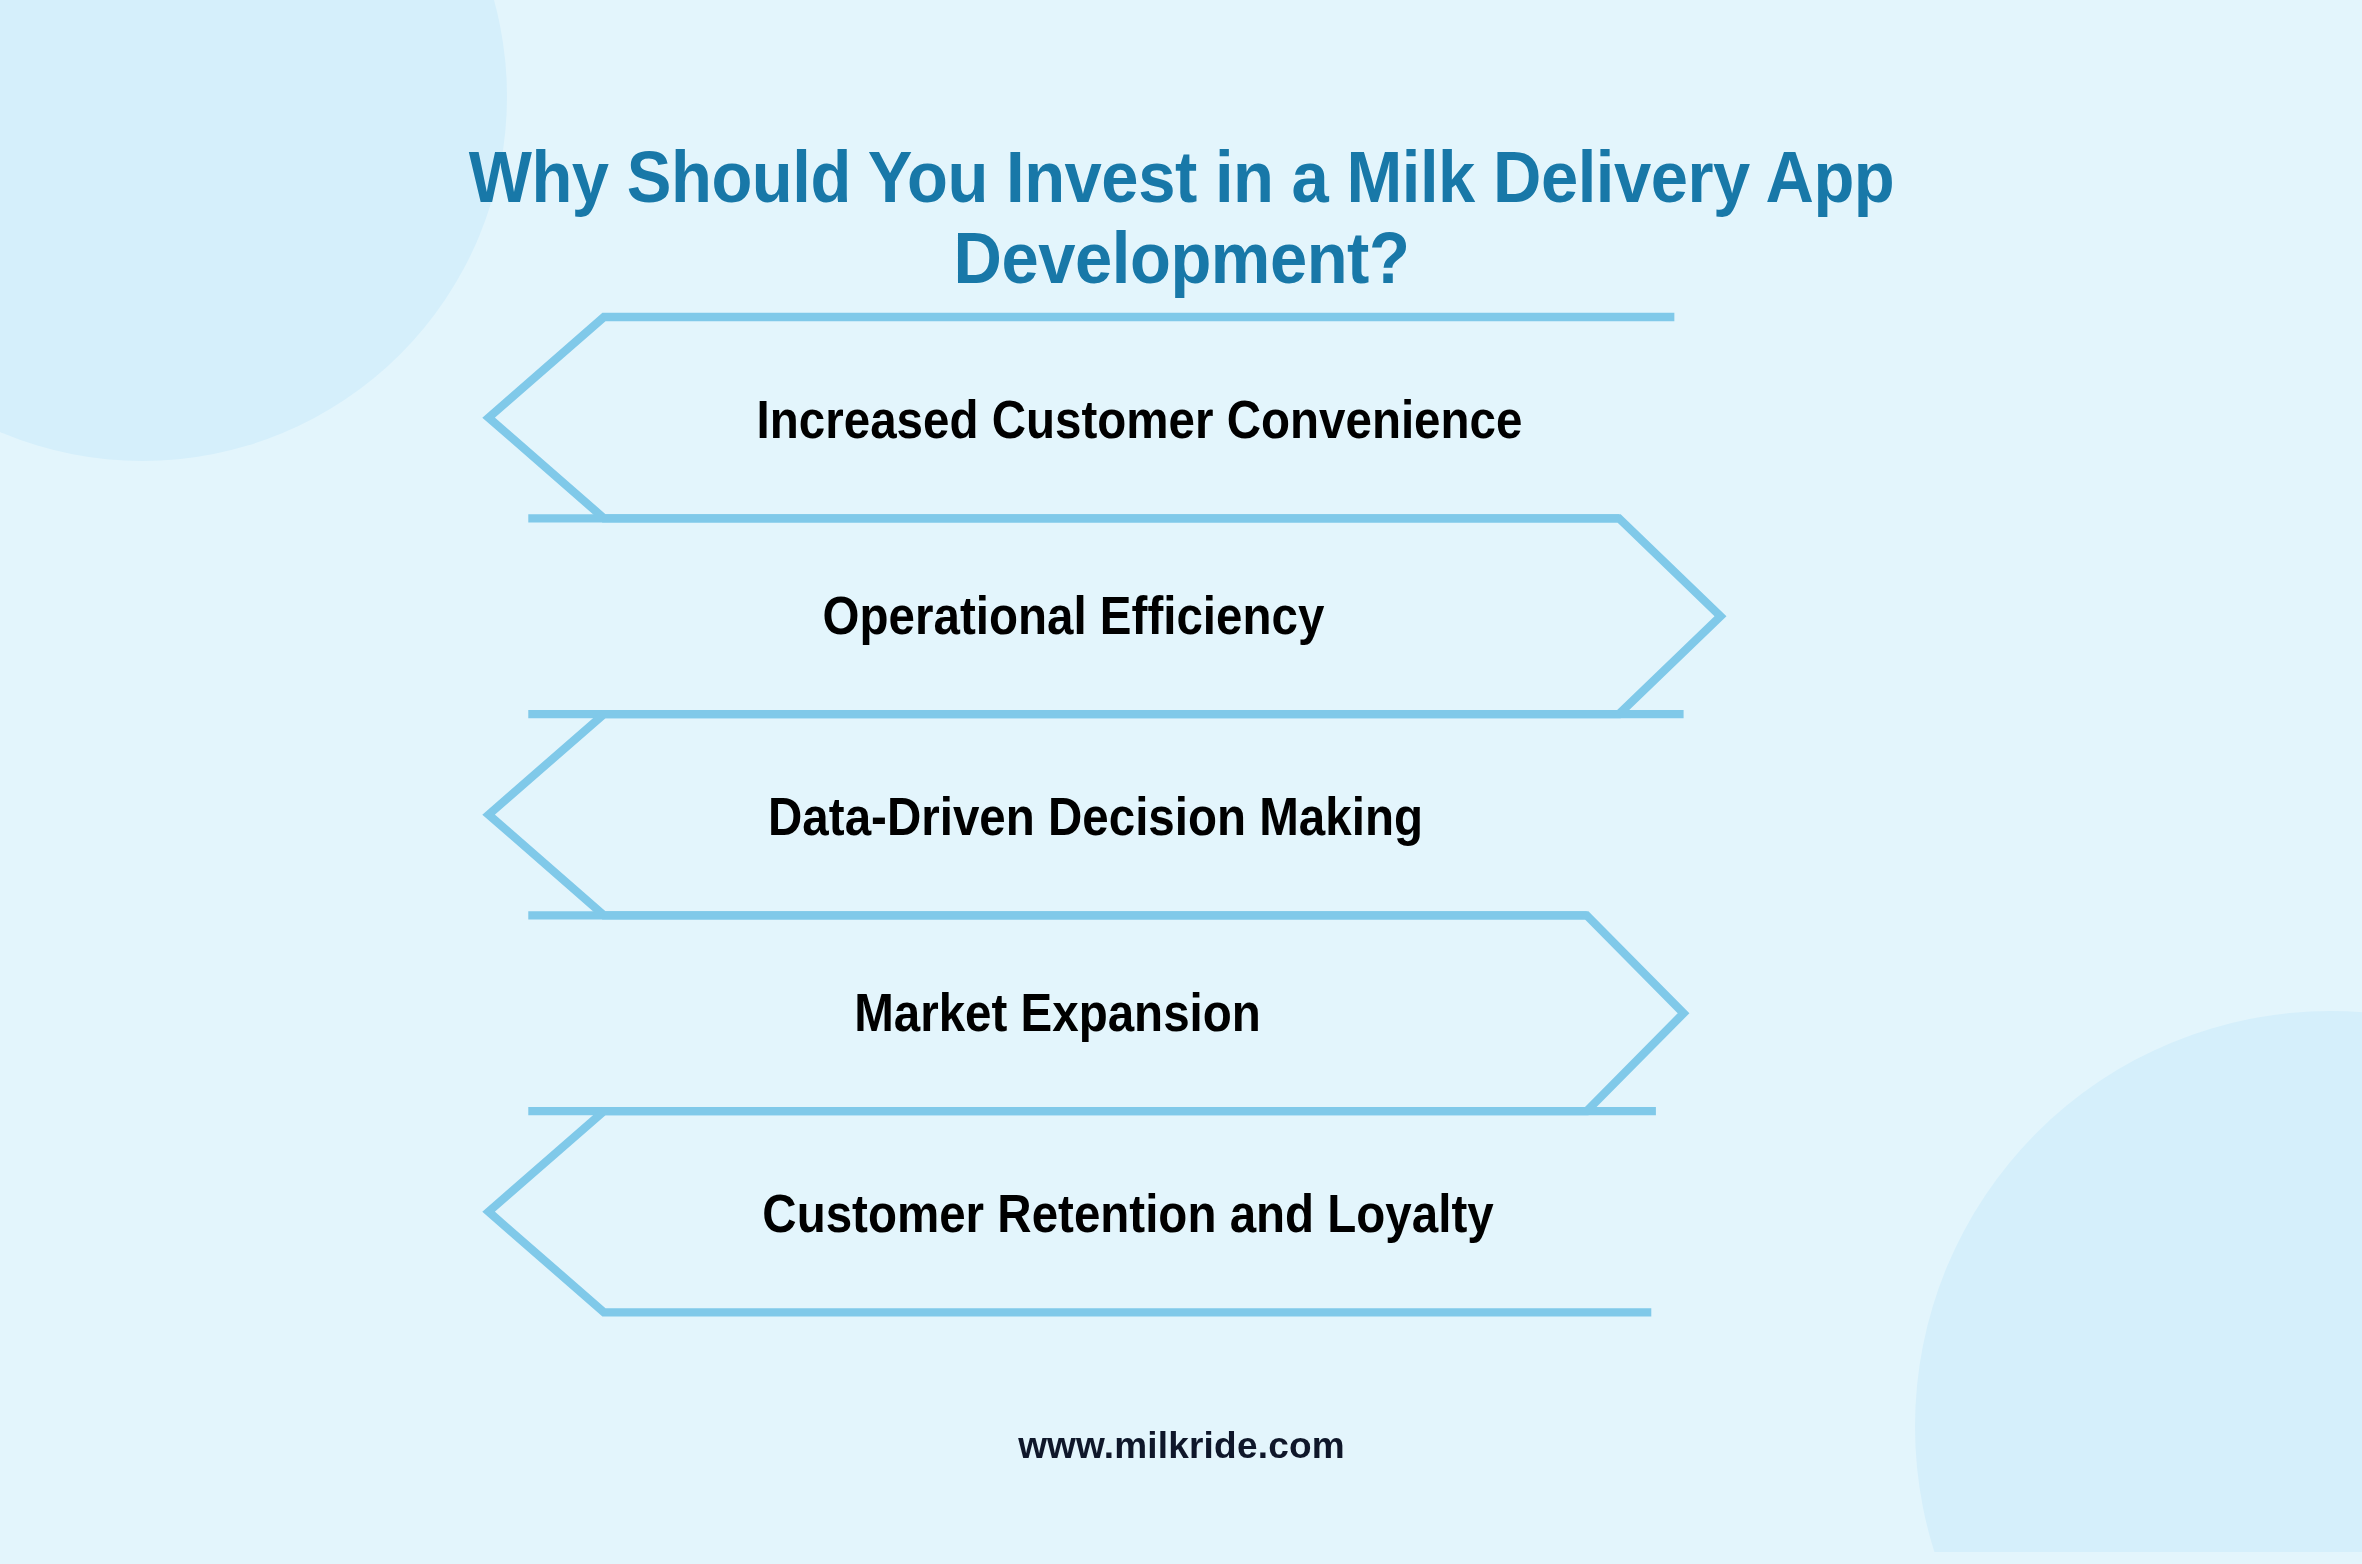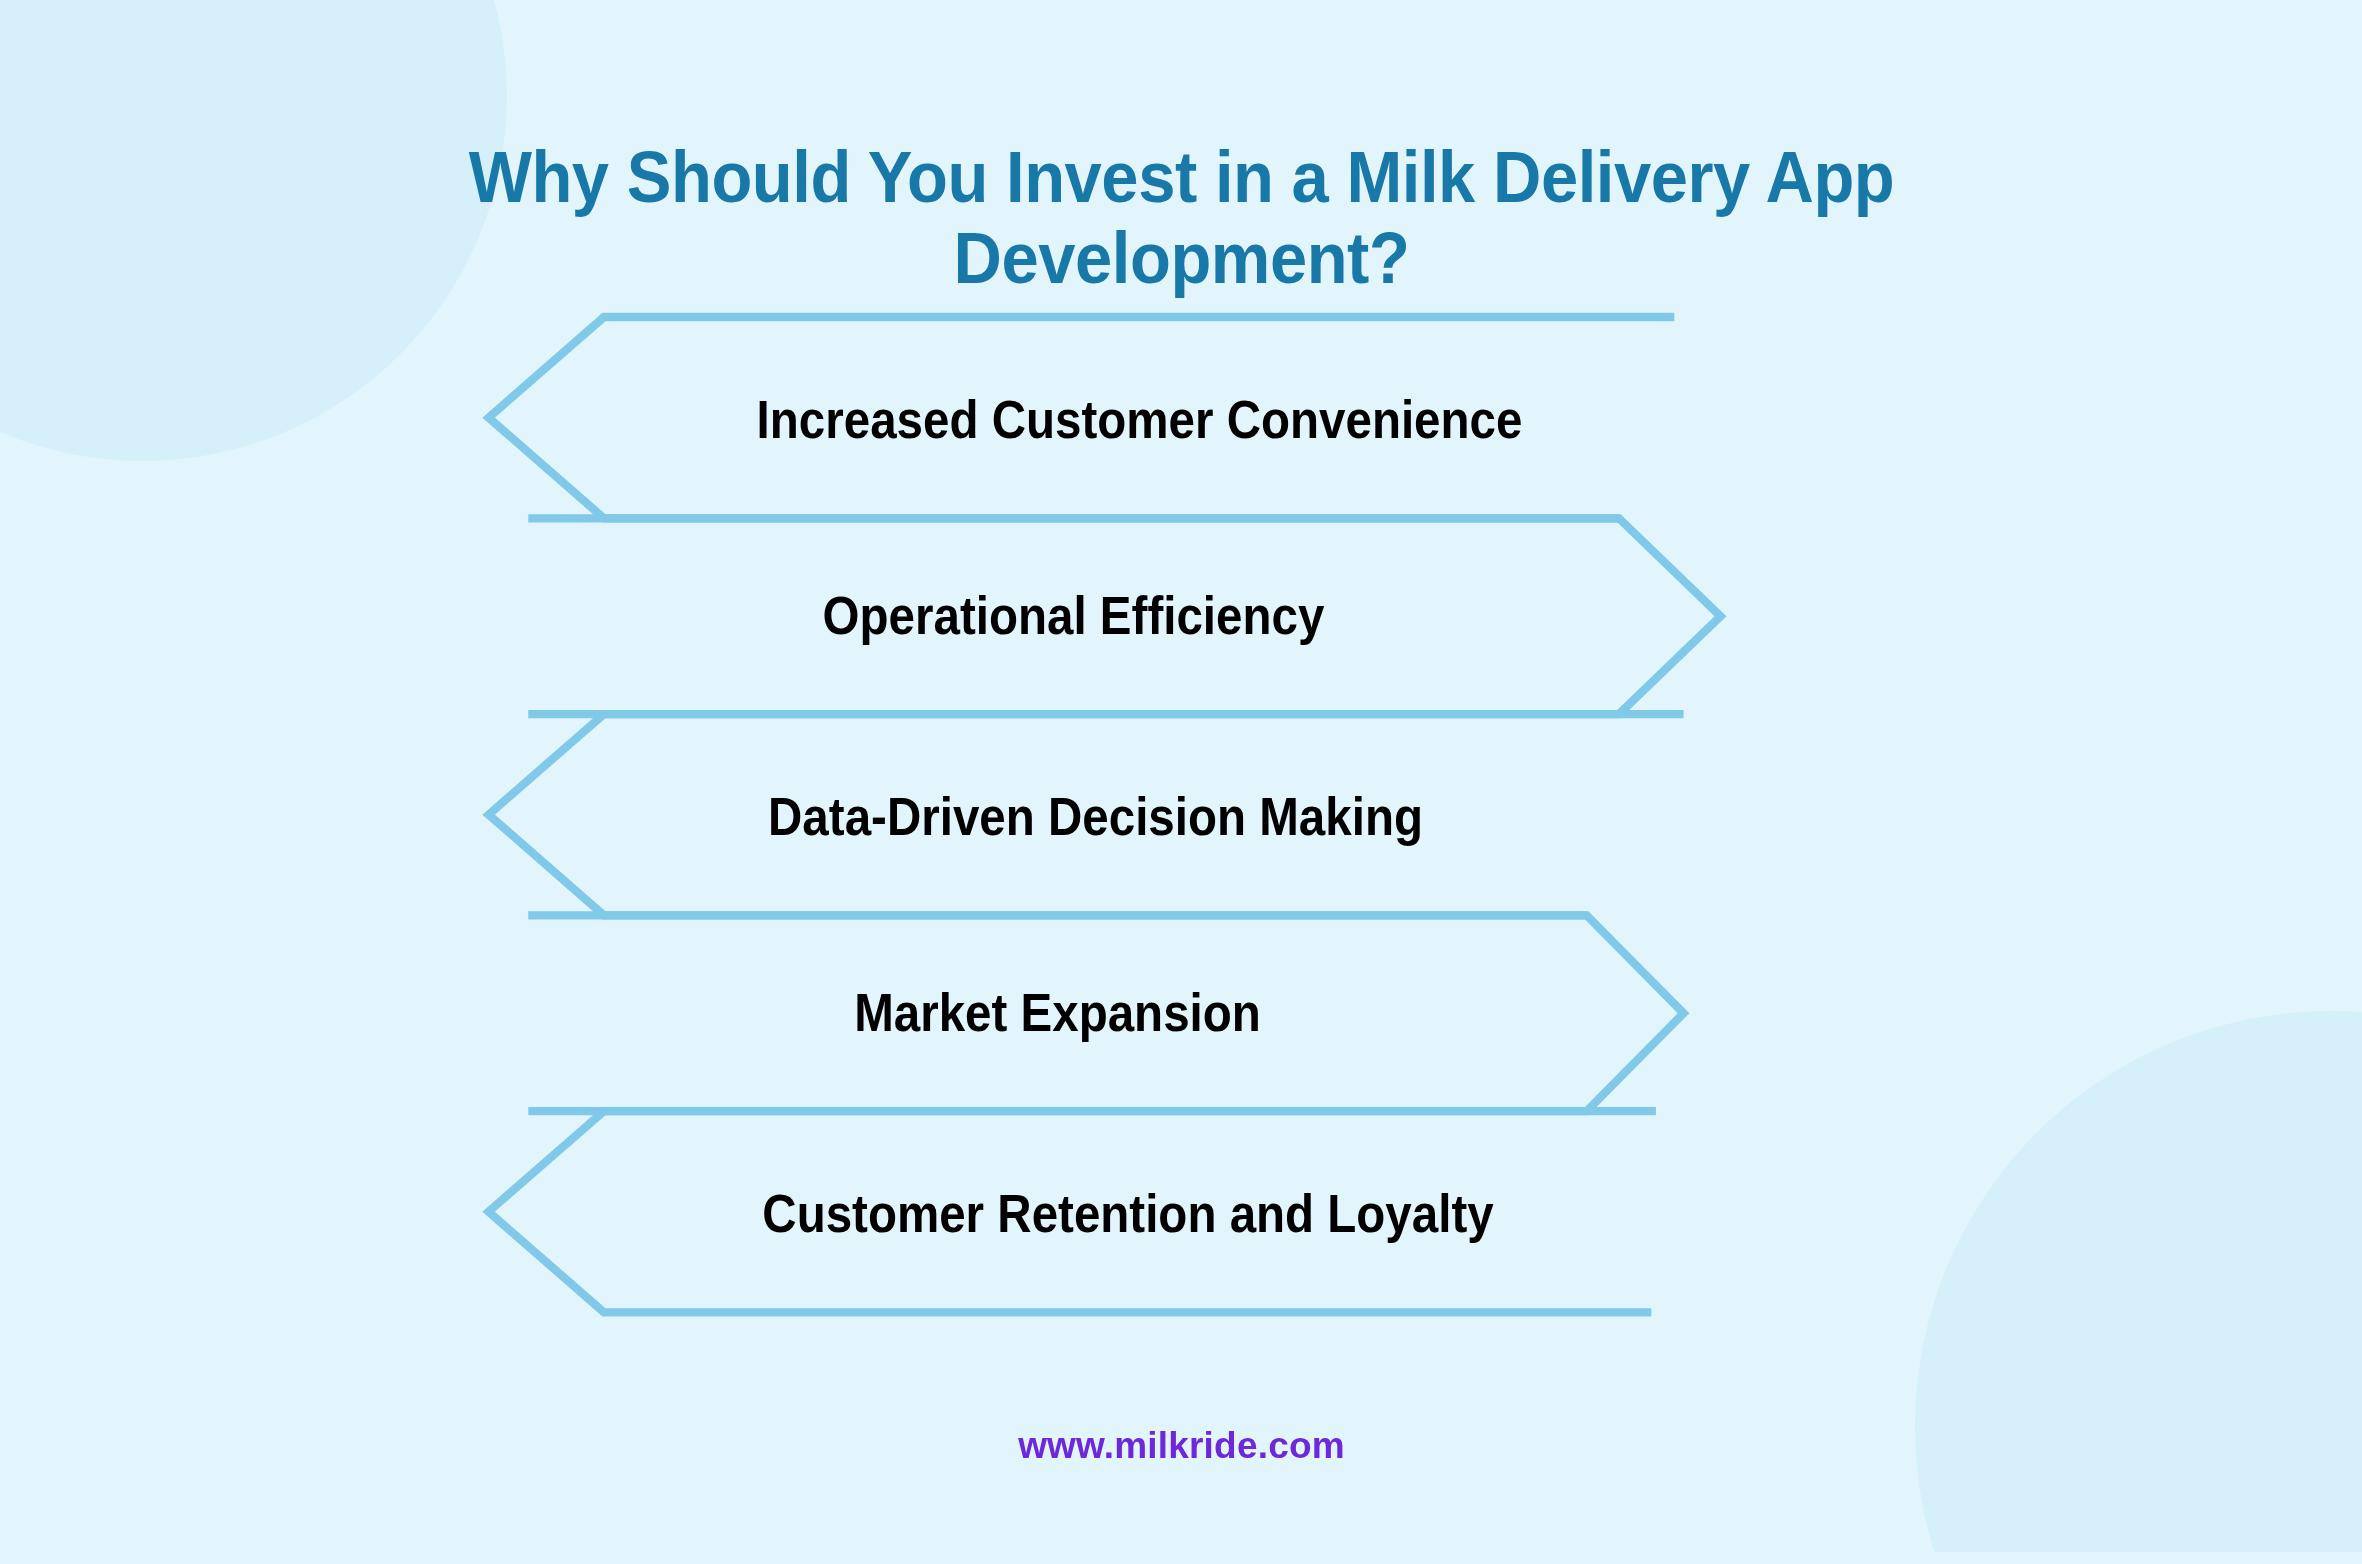--- a/index.html
+++ b/index.html
@@ -96,21 +96,21 @@
     text-align: center;
   }
 
   
   .footer {
     position: absolute;
     left: 0;
     top: 1425px;
     width: 2363px;
     text-align: center;
-    color: #6d28d9;
+    color: #0f172a;
     font-family: "Liberation Sans", sans-serif;
     font-weight: bold;
     font-size: 37px;
     letter-spacing: 0.2px;
   }
 </style>
 </head>
 <body>
 
 <div class="canvas">

